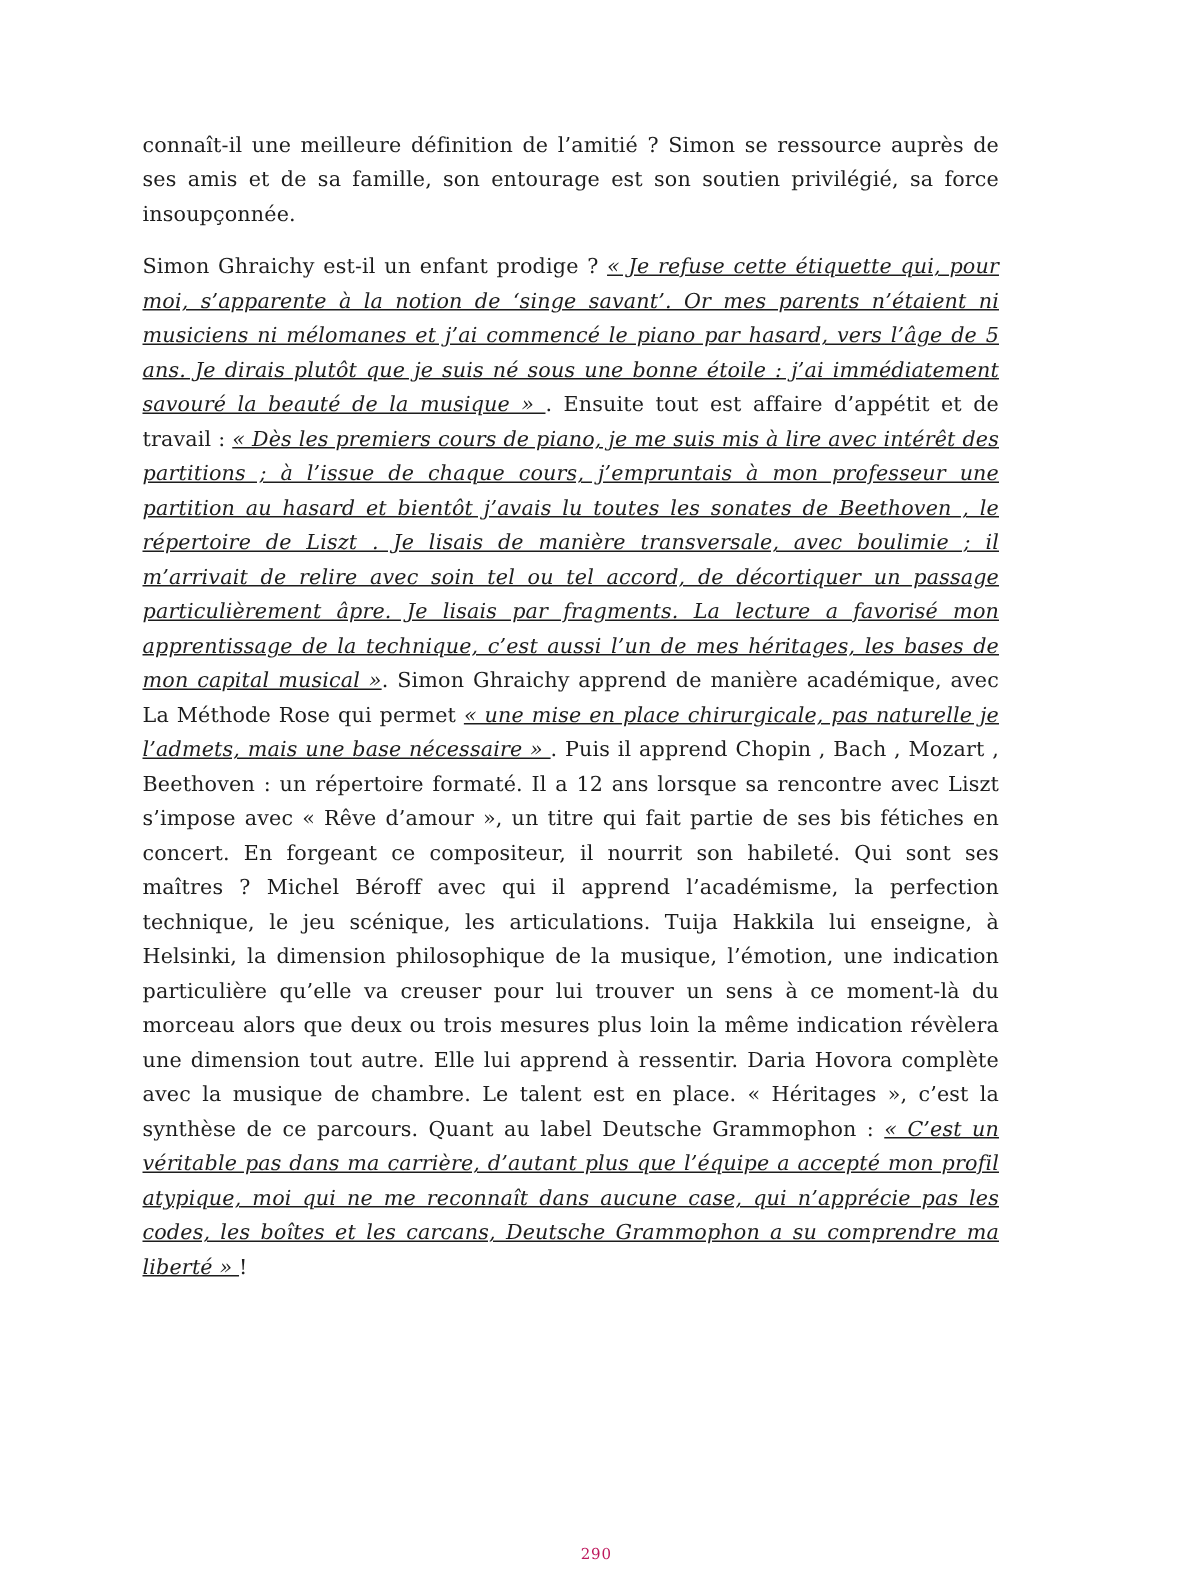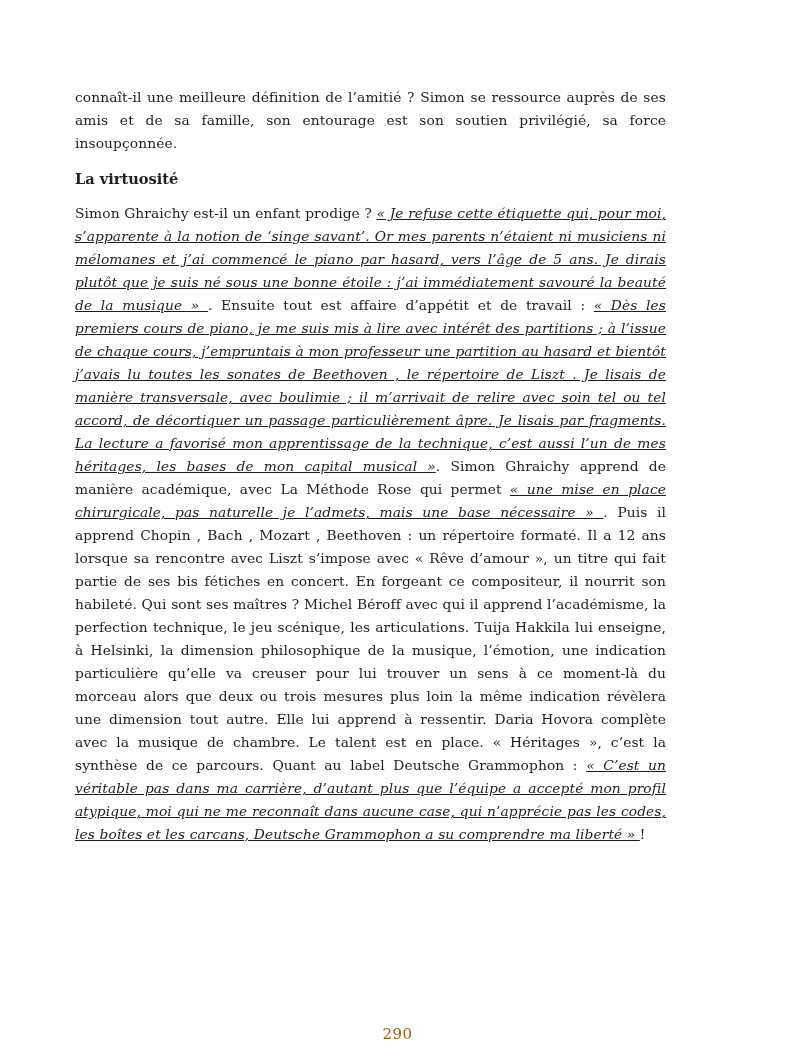--- a/index.html
+++ b/index.html
@@ -12,21 +12,21 @@
     height: 1063px;
     position: relative;
     overflow: hidden;
     font-family: "DejaVu Serif", serif;
     color: #1d1d1d;
   }
   .page {
     box-sizing: border-box;
     width: 795px;
     height: 1063px;
-    padding: 86px 129px 0 75px;
+    padding: 86px 129px 0 95px;
   }
   .para {
     margin: 0 0 12px 0;
     font-size: 13.8px;
     line-height: 23px;
     text-align: justify;
     letter-spacing: 0.1px;
   }
   .heading {
     margin: 0 0 12px 0;
@@ -40,33 +40,32 @@
     text-decoration: underline;
   }
   .page-footer {
     position: absolute;
     left: 0;
     bottom: 20px;
     width: 100%;
     text-align: center;
   }
   .page-number {
-    font-size: 15px;
-    color: #a16207;
+    font-size: 10px;
+    color: #be185d;
     letter-spacing: 0.5px;
   }
 </style>
 </head>
 <body>
 
 <div class="page">
 
   <p class="para"><span>connaît-il une meilleure définition de l’amitié ? Simon se ressource auprès de ses amis et de sa famille, son entourage est son soutien privilégié, sa force insoupçonnée.</span></p>
 
-  <h2 class="heading">La virtuosité</h2>
 
   <p class="para"><span>Simon Ghraichy est-il un enfant prodige ?  </span><span class="it">« Je refuse cette étiquette qui, pour moi, s’apparente à la notion de ‘singe savant’. Or mes parents n’étaient ni musiciens ni mélomanes et j’ai commencé le piano par hasard, vers l’âge de 5 ans. Je dirais plutôt que je suis né sous une bonne étoile : j’ai immédiatement savouré la beauté de la musique » </span><span>. Ensuite tout est affaire d’appétit et de travail : </span><span class="it">« Dès les premiers cours de piano, je me suis mis à lire avec intérêt des partitions ; à l’issue de chaque cours, j’empruntais à mon professeur une partition au hasard et bientôt j’avais lu toutes les sonates de Beethoven , le répertoire de Liszt . Je lisais de manière transversale, avec boulimie ; il m’arrivait de relire avec soin tel ou tel accord, de décortiquer un passage particulièrement âpre. Je lisais par fragments. La lecture a favorisé mon apprentissage de la technique, c’est aussi l’un de mes héritages, les bases de mon capital musical »</span><span>. Simon Ghraichy apprend de manière académique, avec La Méthode Rose qui permet </span><span class="it">« une mise en place chirurgicale, pas naturelle je l’admets, mais une base nécessaire » </span><span>. Puis il apprend Chopin , Bach , Mozart , Beethoven : un répertoire formaté. Il a 12 ans lorsque sa rencontre avec Liszt s’impose avec « Rêve d’amour », un titre qui fait partie de ses bis fétiches en concert. En forgeant ce compositeur, il nourrit son habileté. Qui sont ses maîtres ? Michel Béroff avec qui il apprend l’académisme, la perfection technique, le jeu scénique, les articulations. Tuija Hakkila  lui enseigne, à Helsinki, la dimension philosophique de la musique, l’émotion, une indication particulière qu’elle va creuser pour lui trouver un sens à ce moment-là du morceau alors que deux ou trois mesures plus loin la même indication révèlera une dimension tout autre. Elle lui apprend à ressentir. Daria Hovora  complète avec la musique de chambre. Le talent est en place. « Héritages », c’est la synthèse de ce parcours. Quant au label Deutsche Grammophon : </span><span class="it">« C’est un véritable pas dans ma carrière, d’autant plus que l’équipe a accepté mon profil atypique, moi qui ne me reconnaît dans aucune case, qui n’apprécie pas les codes, les boîtes et les carcans, Deutsche Grammophon a su comprendre ma liberté » </span><span>!</span></p>
 
 
 
 </div>
 
 <div class="page-footer">
   <span class="page-number">290</span>
 </div>

